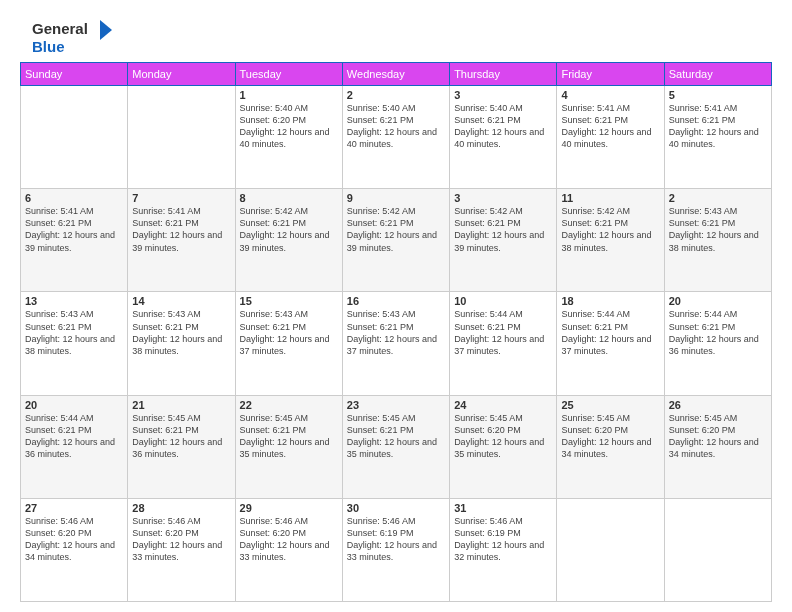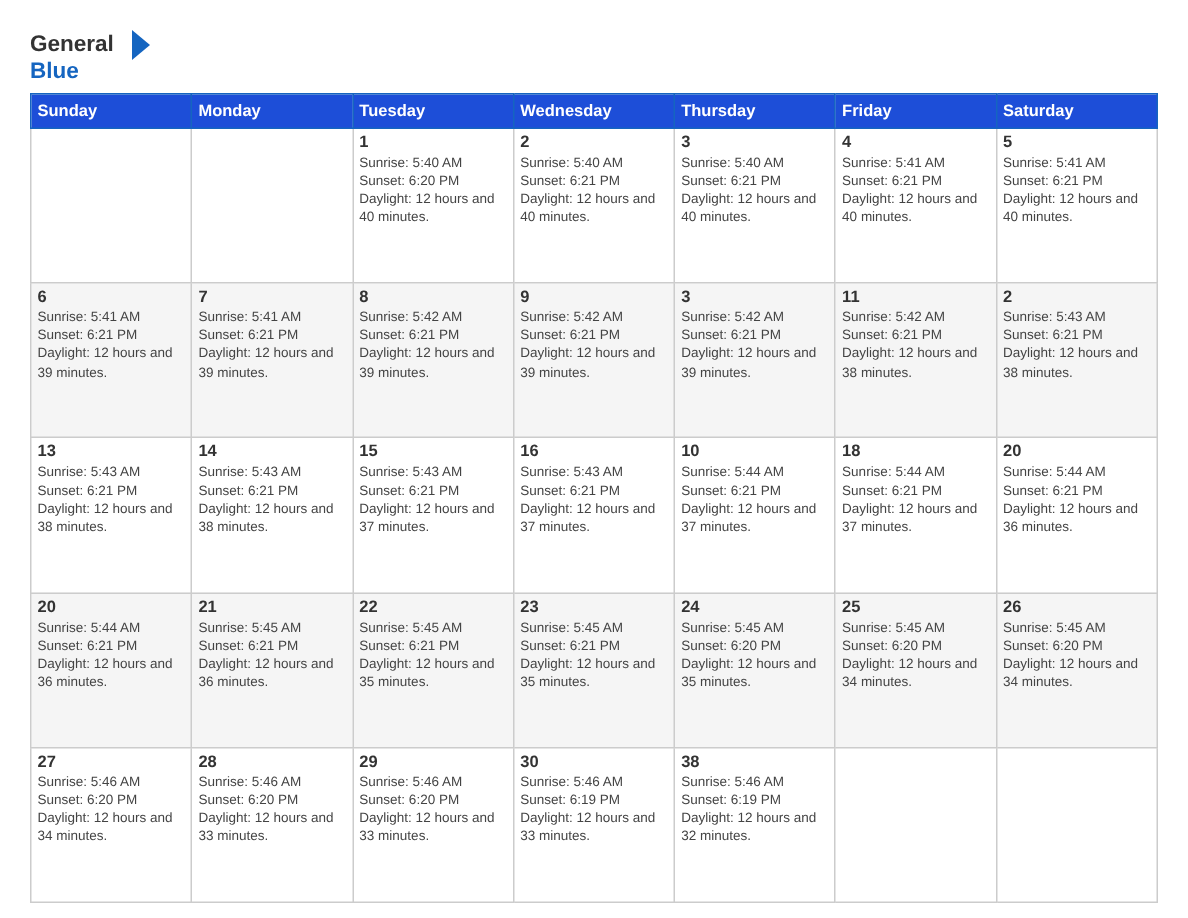--- a/index.html
+++ b/index.html
@@ -20,20 +20,21 @@
     .header {
       display: flex;
       align-items: flex-start;
       justify-content: space-between;
       margin-bottom: 4px;
     }
     .logo {
       display: flex;
       flex-direction: column;
       align-items: center;
+      margin-left: 12px;
     }
     .title-area {
       text-align: right;
     }
     .month-title {
       font-size: 38px;
       color: #333;
       font-weight: 300;
       line-height: 1.1;
     }
@@ -43,24 +44,24 @@
       font-weight: bold;
     }
     .calendar {
       flex: 1;
       border: 1px solid #ccc;
       border-collapse: collapse;
       width: 100%;
       table-layout: fixed;
     }
     .calendar th {
-      background: #1d4ed8;
+      background: #d946ef;
       color: #fff;
       font-size: 11px;
-      font-weight: bold;
+      font-weight: normal;
       padding: 5px 4px;
       text-align: left;
       border: 1px solid #1565c0;
     }
     .calendar td {
       border: 1px solid #ccc;
       vertical-align: top;
       padding: 3px 4px;
       font-size: 9.5px;
       color: #333;
@@ -302,21 +303,21 @@
 Sunset: 6:20 PM
 Daylight: 12 hours and 33 minutes.</div>
           </td>
           <td>
             <span class="day-number">30</span>
             <div class="day-info" style="white-space: pre-line;">Sunrise: 5:46 AM
 Sunset: 6:19 PM
 Daylight: 12 hours and 33 minutes.</div>
           </td>
           <td>
-            <span class="day-number">38</span>
+            <span class="day-number">31</span>
             <div class="day-info" style="white-space: pre-line;">Sunrise: 5:46 AM
 Sunset: 6:19 PM
 Daylight: 12 hours and 32 minutes.</div>
           </td>
           <td class="empty-cell"></td>
           <td class="empty-cell"></td>
         </tr>
       </tbody>
   </table>
 </div>

